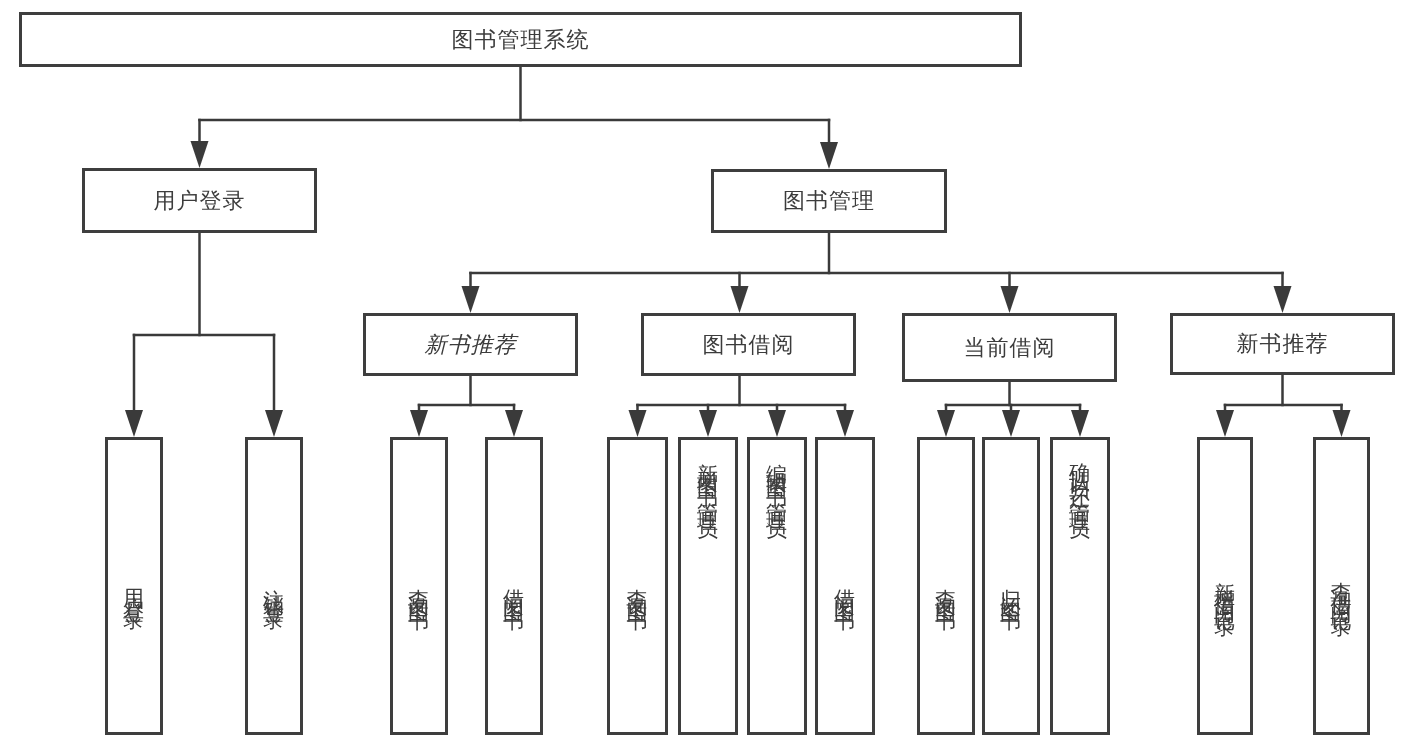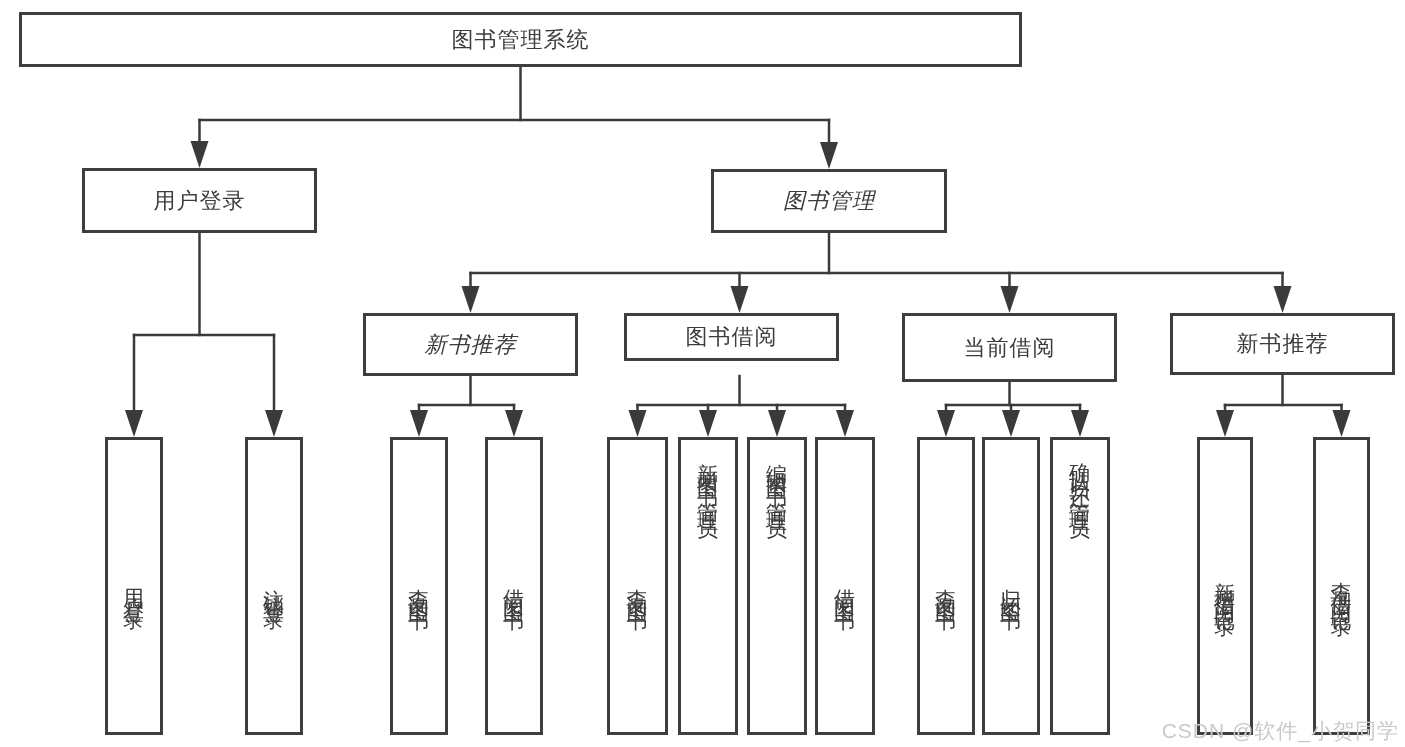--- a/index.html
+++ b/index.html
@@ -109,27 +109,27 @@
       <line x1="1341.5" y1="405" x2="1341.5" y2="425" stroke="#3a3a3a" stroke-width="2.5" stroke-linecap="square"></line>
       <polygon points="1332.5,410 1350.5,410 1341.5,437" fill="#3a3a3a"></polygon>
     </svg>
   <div id="nodes">
       <div class="node horizontal" style="left: 19px; top: 12px; width: 1003px; height: 55px; border-color: rgb(62, 62, 62); color: rgb(60, 60, 60);">
         <span>图书管理系统</span>
       </div>
       <div class="node horizontal" style="left: 82px; top: 168px; width: 235px; height: 65px; border-color: rgb(62, 62, 62); color: rgb(60, 60, 60);">
         <span>用户登录</span>
       </div>
-      <div class="node horizontal" style="left: 711px; top: 169px; width: 236px; height: 64px; border-color: rgb(62, 62, 62); color: rgb(60, 60, 60); font-style: italic;">
+      <div class="node horizontal" style="left: 711px; top: 169px; width: 236px; height: 64px; border-color: rgb(62, 62, 62); color: rgb(60, 60, 60);">
         <span>图书管理</span>
       </div>
       <div class="node horizontal" style="left: 363px; top: 313px; width: 215px; height: 63px; border-color: rgb(62, 62, 62); color: rgb(60, 60, 60); font-style: italic;">
         <span>新书推荐</span>
       </div>
-      <div class="node horizontal" style="left: 624px; top: 313px; width: 215px; height: 48px; border-color: rgb(62, 62, 62); color: rgb(60, 60, 60);">
+      <div class="node horizontal" style="left: 641px; top: 313px; width: 215px; height: 63px; border-color: rgb(62, 62, 62); color: rgb(60, 60, 60);">
         <span>图书借阅</span>
       </div>
       <div class="node horizontal" style="left: 902px; top: 313px; width: 215px; height: 69px; border-color: rgb(62, 62, 62); color: rgb(60, 60, 60);">
         <span>当前借阅</span>
       </div>
       <div class="node horizontal" style="left: 1170px; top: 313px; width: 225px; height: 62px; border-color: rgb(62, 62, 62); color: rgb(60, 60, 60);">
         <span>新书推荐</span>
       </div>
       <div class="node vertical" style="left: 105px; top: 437px; width: 58px; height: 298px; border-color: rgb(62, 62, 62); color: rgb(60, 60, 60);">
         <span>用户登录</span>
@@ -164,14 +164,13 @@
       <div class="node vertical top" style="left: 1050px; top: 437px; width: 60px; height: 298px; border-color: rgb(62, 62, 62); color: rgb(60, 60, 60);">
         <span>确认归还（管理员）</span>
       </div>
       <div class="node vertical" style="left: 1197px; top: 437px; width: 56px; height: 298px; border-color: rgb(62, 62, 62); color: rgb(60, 60, 60);">
         <span>新增借阅记录</span>
       </div>
       <div class="node vertical" style="left: 1313px; top: 437px; width: 57px; height: 298px; border-color: rgb(62, 62, 62); color: rgb(60, 60, 60);">
         <span>查询借阅记录</span>
       </div>
     </div>
-  <div id="watermark">CSDN @软件_小贺同学</div>
 </div>
 
 </body></html>

